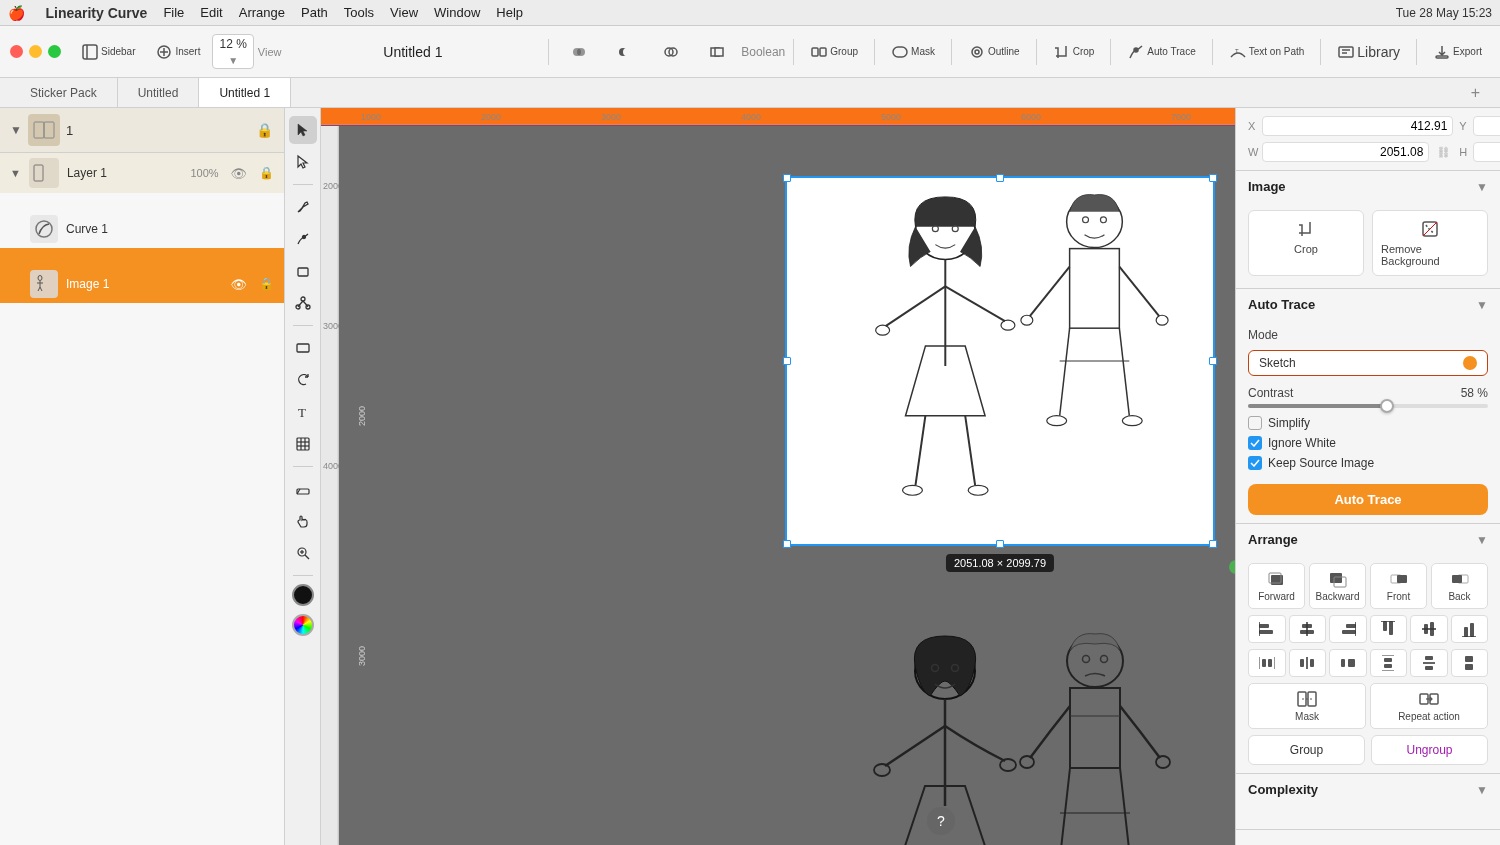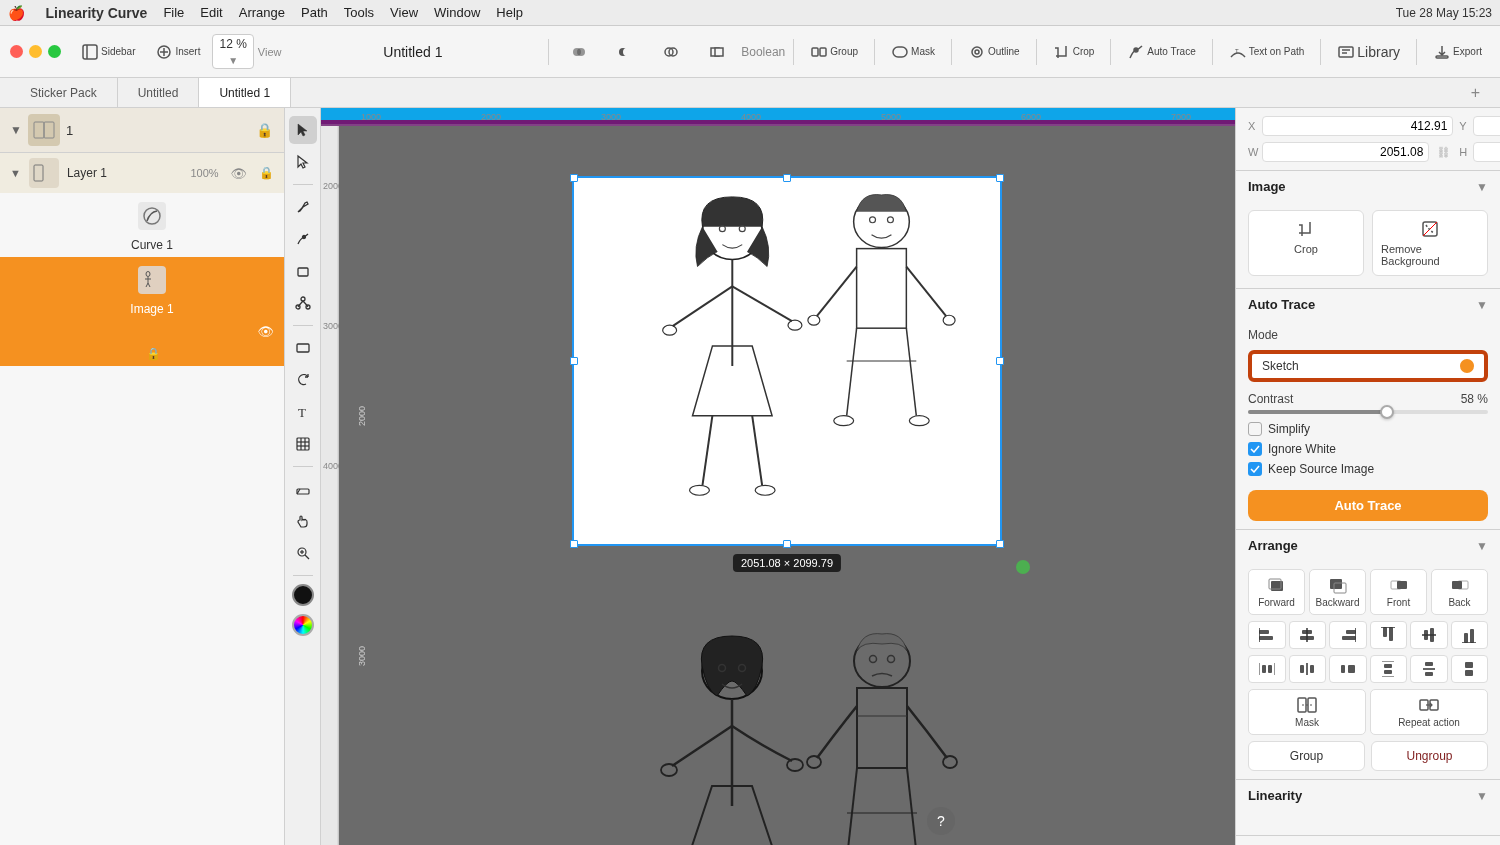--- a/index.html
+++ b/index.html
@@ -40,36 +40,36 @@
     .sidebar { width: 285px; background: #f7f7f7; border-right: 1px solid #d0d0d0; display: flex; flex-direction: column; }
     .sidebar-layer-header { display: flex; align-items: center; padding: 6px 10px; background: #ede8de; border-bottom: 1px solid #d0d0d0; gap: 6px; cursor: pointer; }
     .layer-thumb { width: 32px; height: 32px; background: #d4c9b0; border-radius: 4px; display: flex; align-items: center; justify-content: center; font-size: 10px; overflow: hidden; }
     .layer-name { font-size: 13px; font-weight: 500; flex: 1; }
     .layer-icon { font-size: 14px; color: #666; cursor: pointer; }
 
     .layer-item { display: flex; align-items: center; padding: 5px 10px 5px 20px; gap: 8px; cursor: pointer; background: #f7f7f7; }
     .layer-item-thumb { width: 30px; height: 30px; background: #e0e0e0; border-radius: 4px; display: flex; align-items: center; justify-content: center; overflow: hidden; }
     .layer-item-name { font-size: 12px; flex: 1; }
 
-    .sublayer-item { display: flex; align-items: center; padding: 9px 10px 5px 30px; gap: 8px; background: #f7f7f7; cursor: pointer; flex-direction: column; }
+    .sublayer-item { display: flex; align-items: center; padding: 22px 10px 5px 30px; gap: 8px; background: #f7f7f7; cursor: pointer; }
     .sublayer-thumb { width: 28px; height: 28px; background: #e8e8e8; border-radius: 4px; }
 
     
     .tools { width: 36px; background: #f0f0f0; border-right: 1px solid #d0d0d0; display: flex; flex-direction: column; align-items: center; padding: 8px 0; gap: 4px; }
     .tool-btn { width: 28px; height: 28px; display: flex; align-items: center; justify-content: center; border-radius: 5px; cursor: pointer; color: #444; font-size: 14px; }
     .tool-btn.active { background: #d0d0d0; }
     .tool-divider { width: 20px; height: 1px; background: #ccc; margin: 4px 0; }
     .color-swatch { width: 22px; height: 22px; border-radius: 50%; background: #111; cursor: pointer; border: 2px solid #888; }
     .color-ring { width: 22px; height: 22px; border-radius: 50%; border: 2px solid #aaa; background: conic-gradient(red, yellow, lime, cyan, blue, magenta, red); cursor: pointer; }
 
     
     .canvas-area { flex: 1; background: #888; overflow: hidden; position: relative; }
-    .canvas-ruler-h { position: absolute; top: 0; left: 0; right: 0; height: 18px; background: #0ea5e9; border-bottom: 6px solid #701a75; z-index: 10; }
+    .canvas-ruler-h { position: absolute; top: 0; left: 0; right: 0; height: 18px; background: #f97316; border-bottom: 1px solid #701a75; z-index: 10; }
     .canvas-ruler-v { position: absolute; top: 18px; left: 0; bottom: 0; width: 18px; background: #e8e8e8; border-right: 1px solid #ccc; z-index: 10; }
-    .canvas-content { position: absolute; top: 18px; left: 18px; right: 0; bottom: 0; background: #6b6b6b; overflow: auto; display: flex; align-items: flex-start; justify-content: center; padding: 20px; }
+    .canvas-content { position: absolute; top: 18px; left: 18px; right: 0; bottom: 0; background: #6b6b6b; overflow: auto; display: flex; align-items: flex-start; justify-content: flex-end; padding: 20px; }
 
     
     .right-panel { width: 265px; background: #f5f5f5; border-left: 1px solid #d0d0d0; overflow-y: auto; }
     .panel-section { border-bottom: 1px solid #d0d0d0; }
     .panel-header { display: flex; align-items: center; justify-content: space-between; padding: 8px 12px; font-size: 13px; font-weight: 600; color: #222; cursor: pointer; }
     .panel-content { padding: 8px 12px; }
 
     
     .coords-bar { padding: 8px 12px; background: #f5f5f5; border-bottom: 1px solid #d0d0d0; display: grid; grid-template-columns: 1fr 1fr; gap: 6px; }
     .coord-field { display: flex; align-items: center; gap: 4px; }
@@ -98,21 +98,21 @@
 
     
     .arrange-grid { display: grid; grid-template-columns: repeat(4, 1fr); gap: 4px; margin-bottom: 6px; }
     .arrange-btn { display: flex; flex-direction: column; align-items: center; gap: 3px; padding: 6px 4px; border: 1px solid #ddd; border-radius: 5px; background: #fff; cursor: pointer; font-size: 10px; color: #444; }
     .align-grid { display: grid; grid-template-columns: repeat(6, 1fr); gap: 3px; margin-bottom: 6px; }
     .align-btn { padding: 5px; border: 1px solid #ddd; border-radius: 4px; background: #fff; cursor: pointer; display: flex; align-items: center; justify-content: center; }
     .mask-grid { display: grid; grid-template-columns: 1fr 1fr; gap: 4px; margin-bottom: 6px; }
     .mask-btn { display: flex; flex-direction: column; align-items: center; gap: 3px; padding: 6px; border: 1px solid #ddd; border-radius: 5px; background: #fff; cursor: pointer; font-size: 10px; color: #444; }
     .group-row { display: flex; gap: 6px; }
     .group-btn { flex: 1; padding: 7px; border: 1px solid #ddd; border-radius: 6px; background: #fff; cursor: pointer; font-size: 12px; color: #333; text-align: center; }
-    .group-btn.disabled { color: #7f1d1d; cursor: not-allowed; }
+    .group-btn.disabled { color: #a21caf; cursor: not-allowed; }
 
     
     .appearance-row { display: flex; align-items: center; justify-content: space-between; font-size: 12px; color: #444; padding: 4px 0; }
 
     .panel-chevron { font-size: 12px; color: #888; }
   </style>
 </head>
 <body>
 
 <div class="menubar">
@@ -640,21 +640,21 @@
       <div class="panel-header">
         <span>Auto Trace</span>
         <span class="panel-chevron">▼</span>
       </div>
       <div class="panel-content">
 
         
         <div class="field-row">
           <span class="field-label">Mode</span>
         </div>
-        <div style="display:flex;align-items:center;gap:6px;margin-bottom:10px;background:#fff;border:4px solid #c2410c;border-radius:6px;padding:5px 10px;">
+        <div style="display:flex;align-items:center;gap:6px;margin-bottom:10px;background:#fff;border:1px solid #c2410c;border-radius:6px;padding:5px 10px;">
           <span style="font-size:12px;flex:1;">Sketch</span>
           <div class="orange-dot"></div>
         </div>
 
         
 
         
         <div class="slider-row">
           <div class="slider-label-row">
             <span>Contrast</span>
@@ -847,21 +847,21 @@
 
         <div class="group-row">
           <div class="group-btn">Group</div>
           <div class="group-btn disabled">Ungroup</div>
         </div>
       </div>
     </div>
 
     <div class="panel-section">
       <div class="panel-header">
-        <span>Linearity</span>
+        <span>Complexity</span>
         <span class="panel-chevron">▼</span>
       </div>
       <div class="panel-content">
         <div class="appearance-row">
           
           
         </div>
       </div>
     </div>
 

